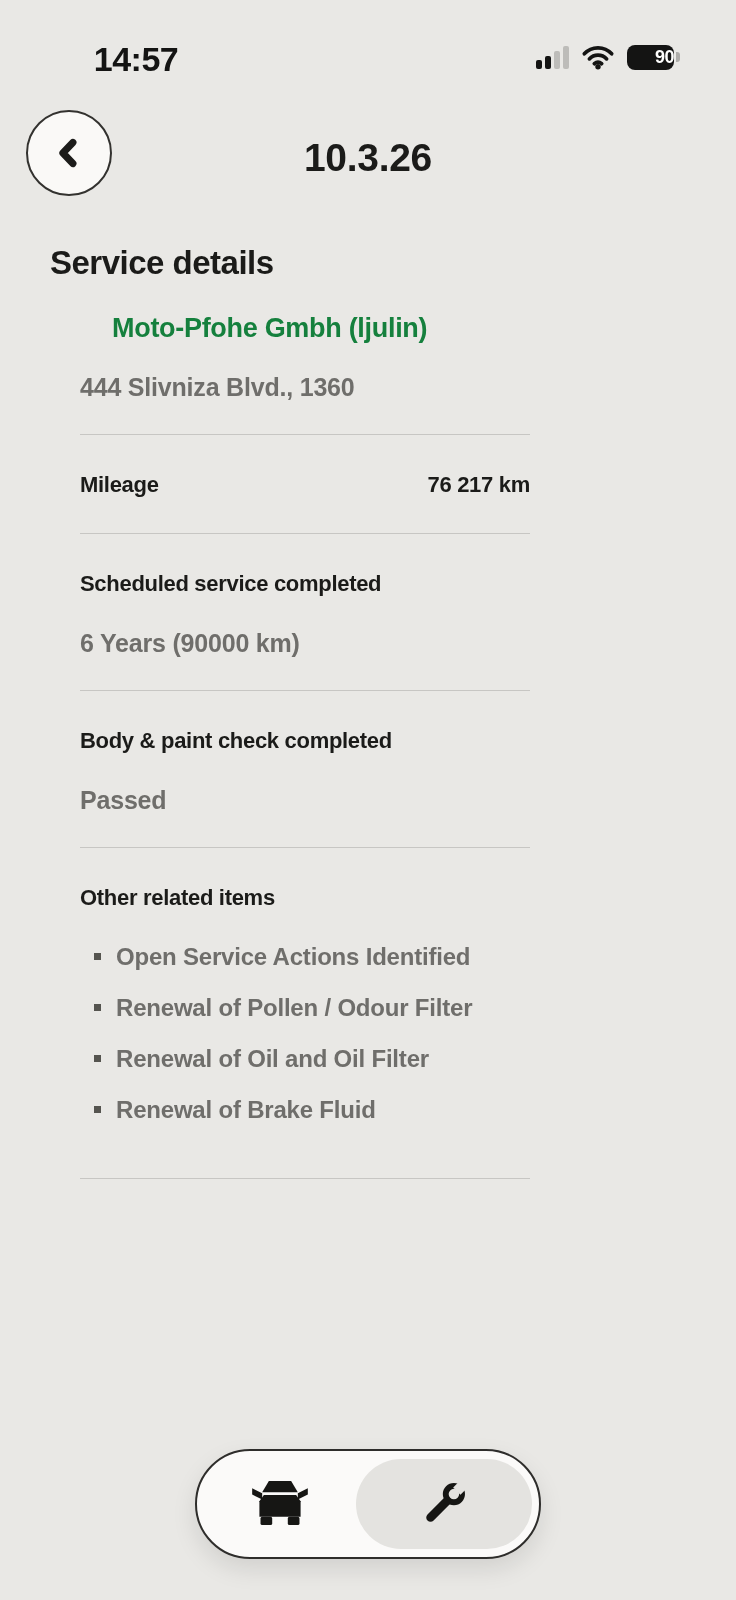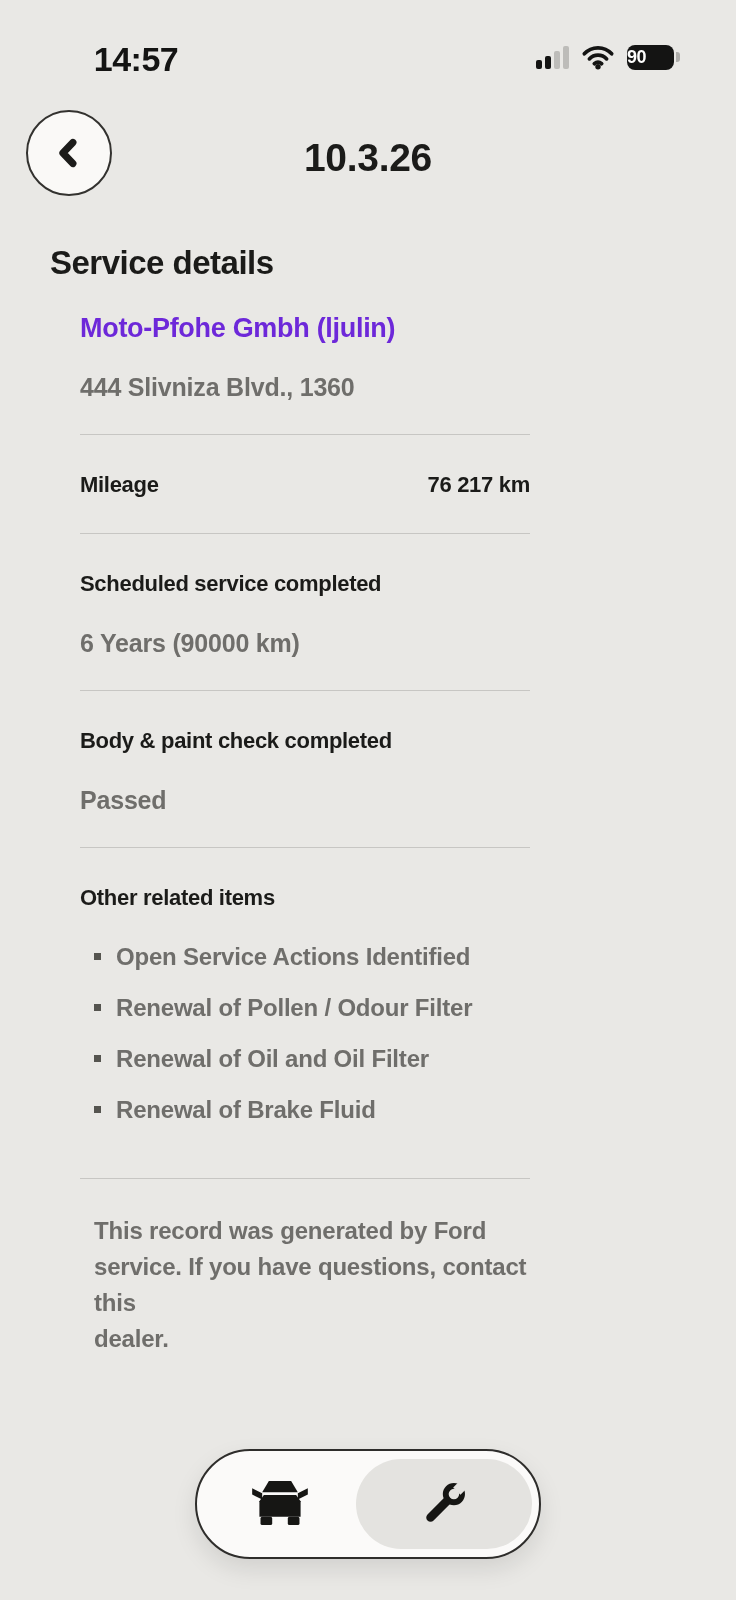--- a/index.html
+++ b/index.html
@@ -29,21 +29,21 @@
   }
   .signal { display: flex; align-items: flex-end; gap: 3px; height: 24px; }
   .signal i { display: block; width: 6px; border-radius: 2px; background: #141413; }
   .signal i:nth-child(1) { height: 9px; }
   .signal i:nth-child(2) { height: 13px; }
   .signal i:nth-child(3) { height: 18px; background: #bdbcb9; }
   .signal i:nth-child(4) { height: 23px; background: #bdbcb9; }
   .battery { display: flex; align-items: center; gap: 2px; }
   .battery-body {
     width: 47px; height: 25px; background: #141413; border-radius: 8px;
-    display: flex; align-items: center; justify-content: flex-start;
+    display: flex; align-items: center; justify-content: flex-end;
     color: #fdfdfc; font-size: 18px; font-weight: 700; letter-spacing: -0.5px;
   }
   .battery-nub { width: 4px; height: 10px; background: #aeadaa; border-radius: 0 3px 3px 0; }
 
   
   .back-button {
     position: absolute; top: 110px; left: 26px;
     width: 86px; height: 86px; border-radius: 50%;
     background: #faf9f7; border: 2px solid #33322f;
     display: flex; align-items: center; justify-content: center;
@@ -58,22 +58,22 @@
   
   .content { position: absolute; top: 244px; left: 6px; width: 604px; }
   .page-title {
     margin-left: 44px;
     font-size: 33px; font-weight: 700; color: #1b1b19;
     letter-spacing: -0.5px; line-height: 38px;
   }
   .details { margin-top: 30px; padding: 0 80px 0 74px; }
 
   .dealer-name {
-    font-size: 27px; font-weight: 700; color: #6d28d9;
-    line-height: 32px; letter-spacing: -0.3px; margin-bottom: 28px;
+    font-size: 27px; font-weight: 700; color: #15803d;
+    line-height: 32px; letter-spacing: -0.3px; margin-bottom: 28px; margin-left: 32px;
   }
   .sub-text {
     font-size: 25px; font-weight: 700; color: #6f6e6b;
     line-height: 30px; letter-spacing: -0.2px;
   }
   .divider { border: none; border-top: 1.5px solid #c7c6c3; margin: 32px 0 34px; }
 
   .kv-row { display: flex; justify-content: space-between; align-items: baseline; }
   .kv-label, .kv-value, .section-title {
     font-size: 22px; font-weight: 700; color: #1b1b19;
@@ -205,25 +205,20 @@
             </li>
           <li>
               <span class="bullet-square"></span>
               <span class="bullet-text">Renewal of Brake Fluid</span>
             </li>
         </ul>
       </div>
 
       <hr class="divider">
 
-      <div class="footer-note">
-        <div class="footer-line">This record was generated by Ford</div>
-        <div class="footer-line">service. If you have questions, contact this</div>
-        <div class="footer-line">dealer.</div>
-      </div>
 
     </div>
   </div>
 
   <div class="view-toggle">
     <button class="toggle-seg seg-left">
       <span>
         <svg width="58" height="49" viewBox="0 0 52 44" style="overflow:visible">
           <g fill="#161614">
             <polygon points="16,1 36,1 42,11 10,11"></polygon>

